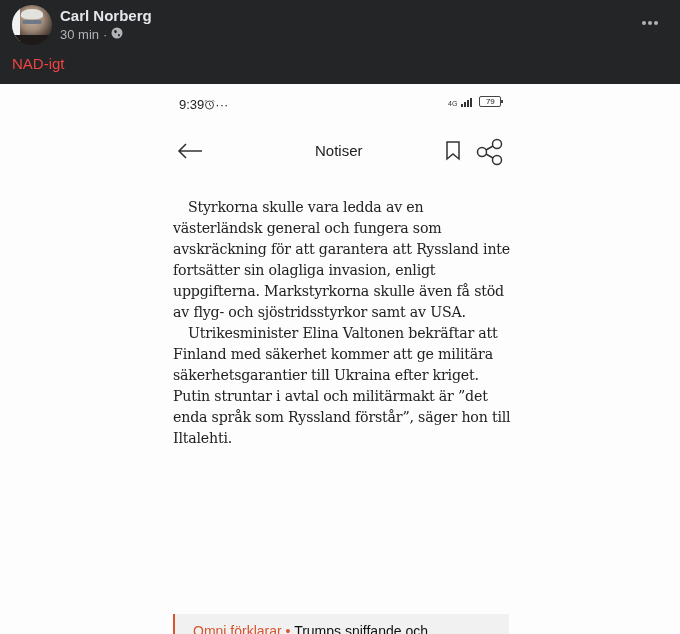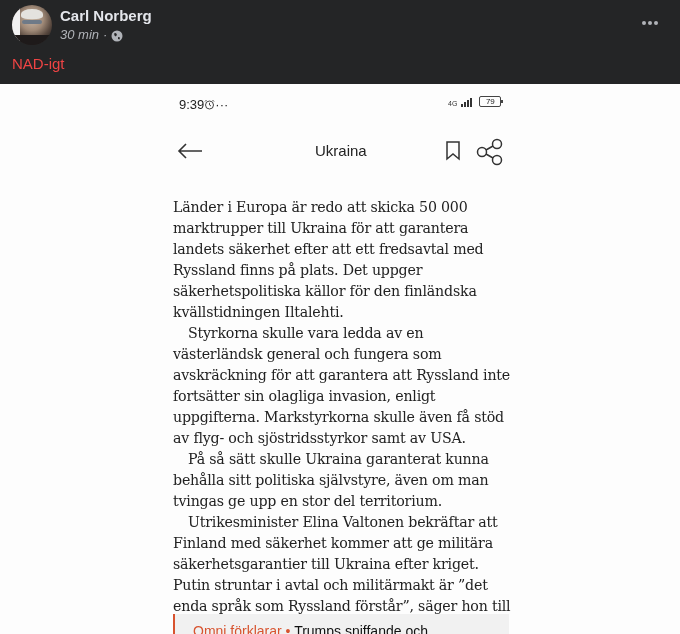--- a/index.html
+++ b/index.html
@@ -28,21 +28,21 @@
   .avatar .shirt {
     position:absolute; left:0; top:30px; width:40px; height:12px; background:#1e1a1a;
   }
   .avatar .bg-left { position:absolute; left:0; top:0; width:8px; height:40px; background:#f1f1f1; }
   .author-name {
     position: absolute; left: 60px; top: 7px;
     color: #e4e6eb; font-weight: bold; font-size: 15px;
   }
   .meta {
     position: absolute; left: 60px; top: 27px;
-    color: #b0b3b8; font-size: 13px; display: flex; align-items: flex-end; font-style: italic;
+    color: #b0b3b8; font-size: 13px; display: flex; align-items: flex-start;
   }
   .meta .sep { margin: 0 4px; }
   .globe-icon { width: 12px; height: 12px; display: inline-block; }
   .more-button {
     position: absolute; left: 638px; top: 14px; width: 24px; height: 18px;
     display:flex; align-items:center; justify-content:center; gap:2px; cursor:pointer;
   }
   .more-button span { width:4px; height:4px; border-radius:50%; background:#b0b3b8; display:block; }
   .post-text {
     position: absolute; left: 12px; top: 55px;
@@ -121,35 +121,33 @@
       <rect x="3" y="5" width="2" height="5" fill="#333"></rect>
     <rect x="6" y="3" width="2" height="7" fill="#333"></rect>
       <rect x="9" y="1" width="2" height="9" fill="#333"></rect>
   </svg>
   <div class="battery">79</div>
 </div>
 
 <svg class="back-icon" width="26" height="18" viewBox="0 0 26 18">
   <path d="M25 9 H2 M9 2 L2 9 L9 16" stroke="#333" stroke-width="1.6" fill="none"></path>
 </svg>
-<div class="app-bar-title">Ukraina</div>
+<div class="app-bar-title">Notiser</div>
 <svg class="bookmark-icon" width="16" height="20" viewBox="0 0 16 20">
   <path d="M2 1 H14 V18 L8 13 L2 18 Z" stroke="#333" stroke-width="1.5" fill="none"></path>
 </svg>
 <svg class="share-icon" width="28" height="28" viewBox="0 0 28 28">
   <circle cx="21" cy="6" r="4.5" fill="none" stroke="#333" stroke-width="1.5"></circle>
   <circle cx="21" cy="22" r="4.5" fill="none" stroke="#333" stroke-width="1.5"></circle>
   <circle cx="6" cy="14" r="4.5" fill="none" stroke="#333" stroke-width="1.5"></circle>
   <path d="M10 12 L17 8 M10 16 L17 20" stroke="#333" stroke-width="1.5"></path>
 </svg>
 
 <div class="article">
-  <p>Länder i Europa är redo att skicka 50 000 marktrupper till Ukraina för att garantera landets säkerhet efter att ett fredsavtal med Ryssland finns på plats. Det uppger säkerhetspolitiska källor för den finländska kvällstidningen Iltalehti.</p>
   <p class="indent">Styrkorna skulle vara ledda av en västerländsk general och fungera som avskräckning för att garantera att Ryssland inte fortsätter sin olagliga invasion, enligt uppgifterna. Markstyrkorna skulle även få stöd av flyg- och sjöstridsstyrkor samt av USA.</p>
-  <p class="indent">På så sätt skulle Ukraina garanterat kunna behålla sitt politiska självstyre, även om man tvingas ge upp en stor del territorium.</p>
   <p class="indent">Utrikesminister Elina Valtonen bekräftar att Finland med säkerhet kommer att ge militära säkerhetsgarantier till Ukraina efter kriget. Putin struntar i avtal och militärmakt är ”det enda språk som Ryssland förstår”, säger hon till Iltalehti.</p>
 </div>
 
 <div class="omni-box">
   <div class="omni-text">
     <span class="omni-label">Omni förklarar •</span>
     <span class="omni-headline">Trumps sniffande och</span>
   </div>
 </div>
 

